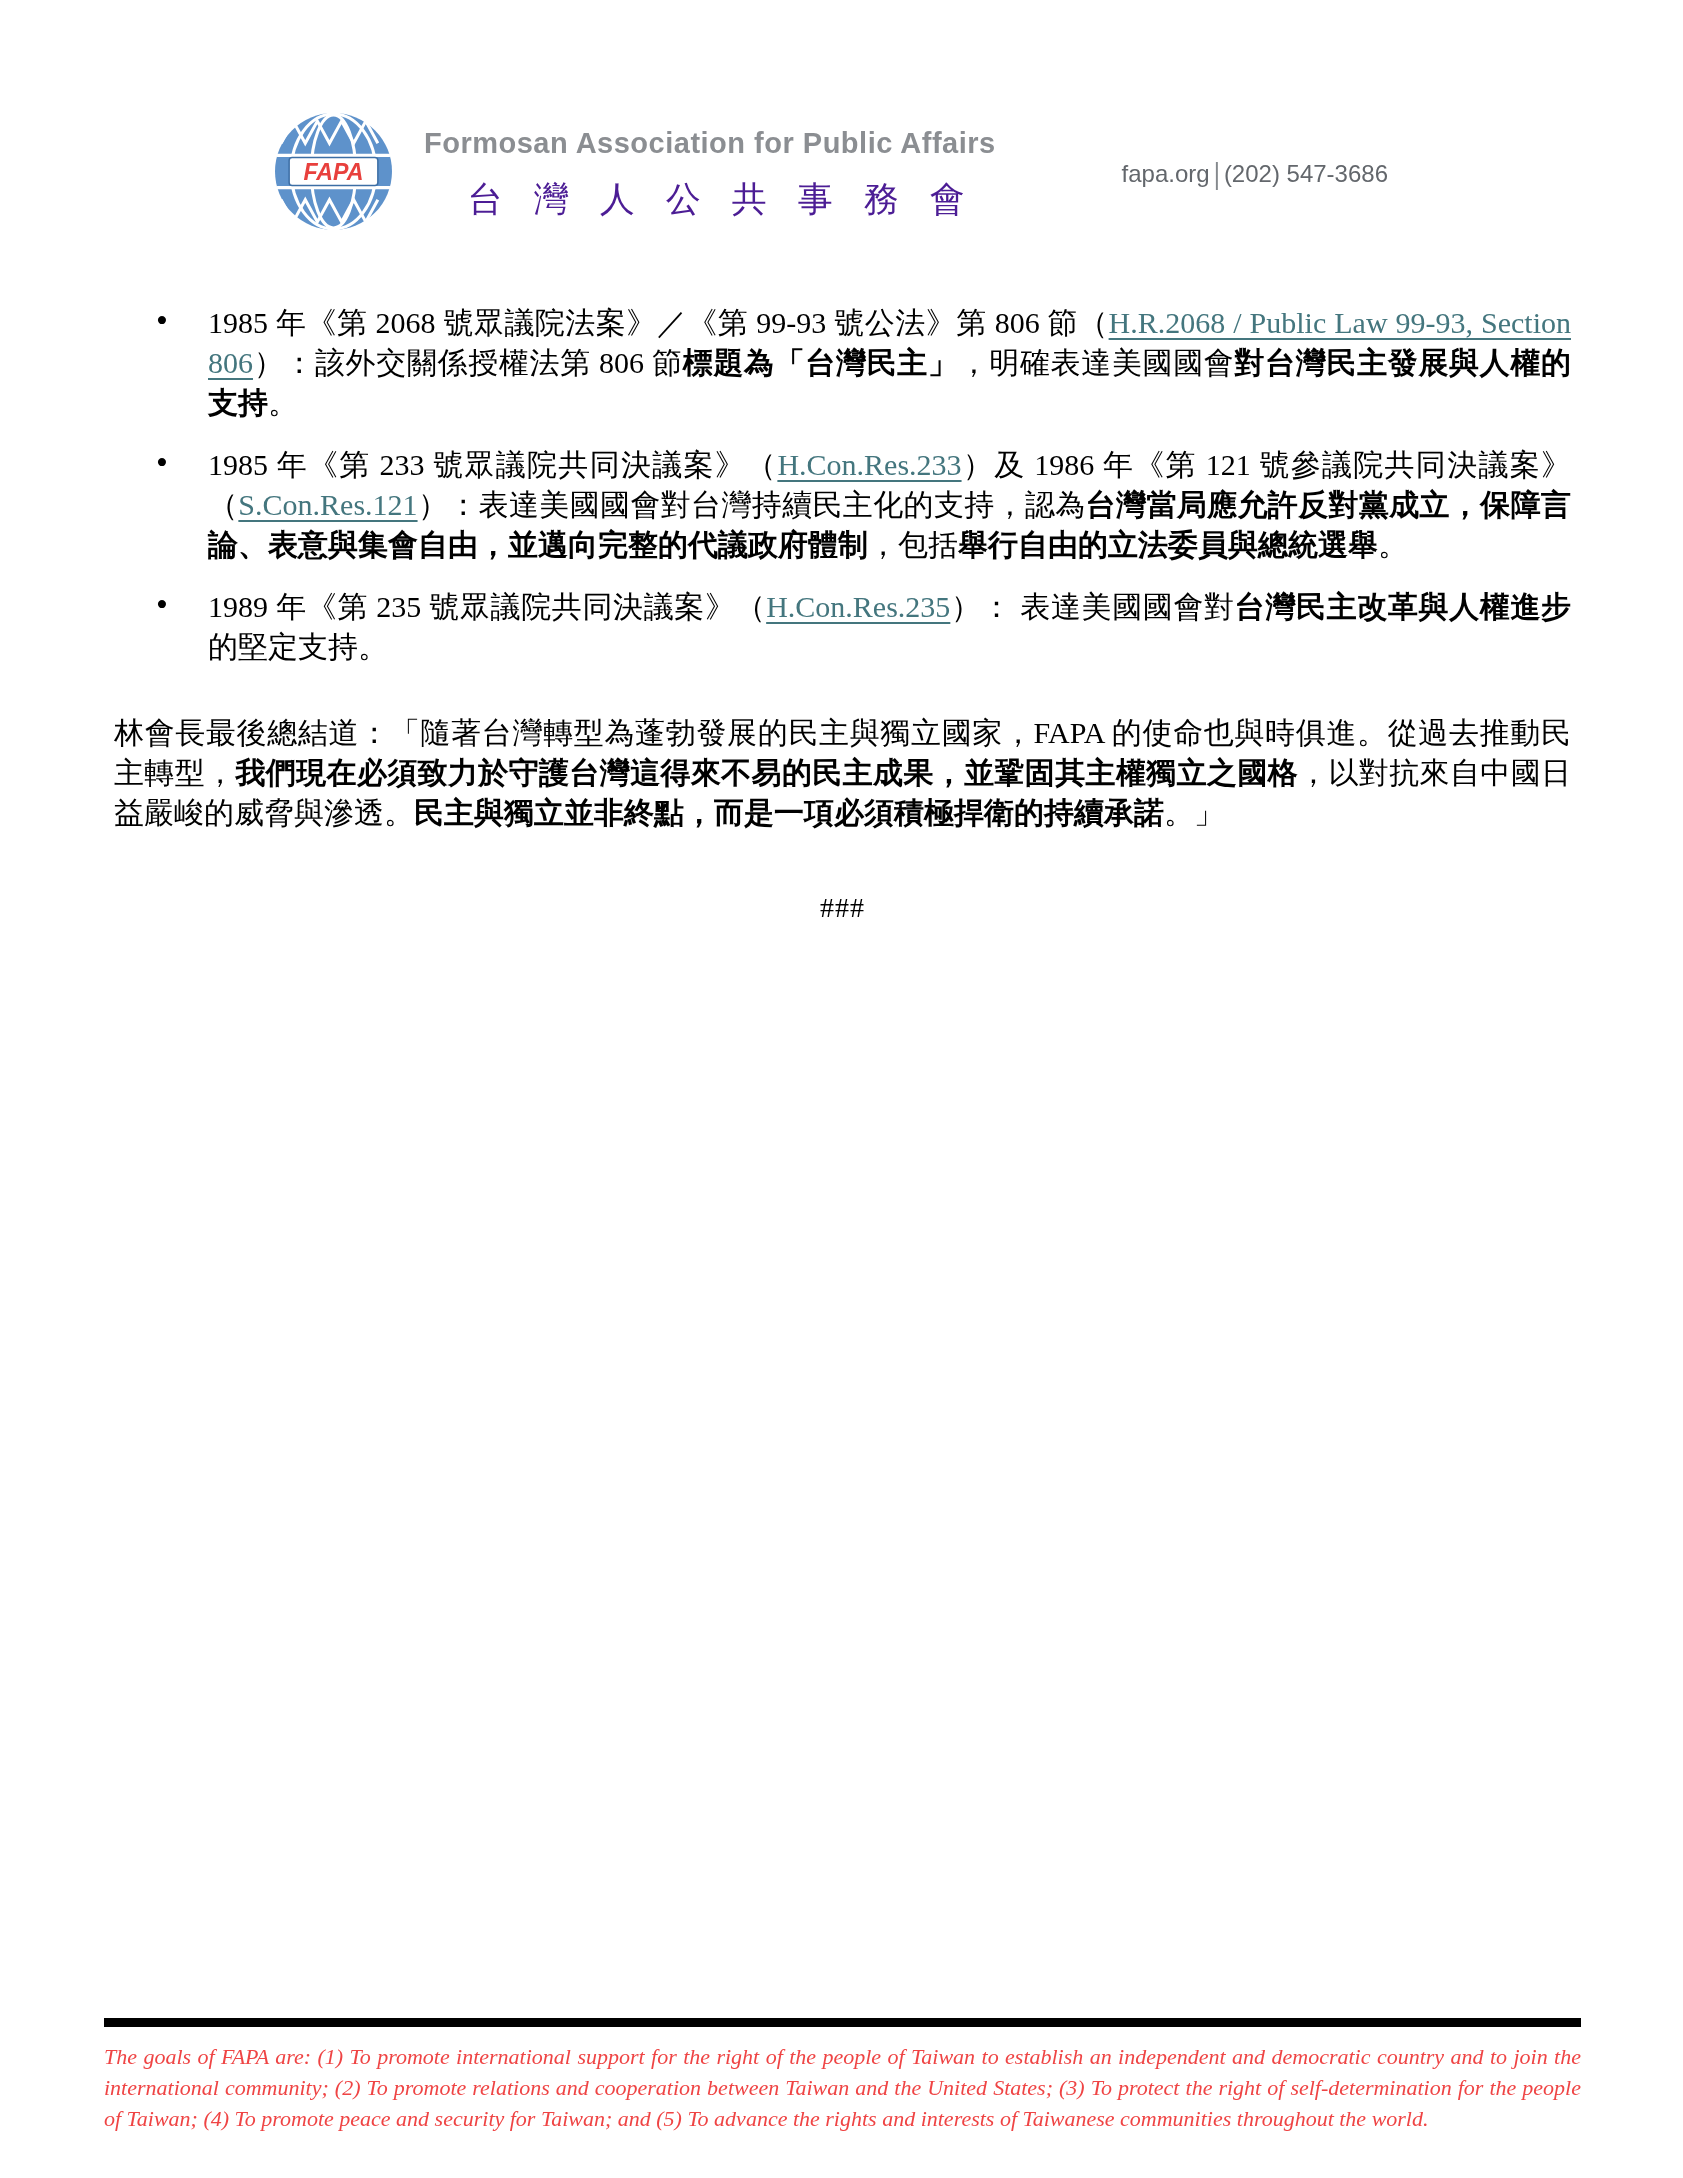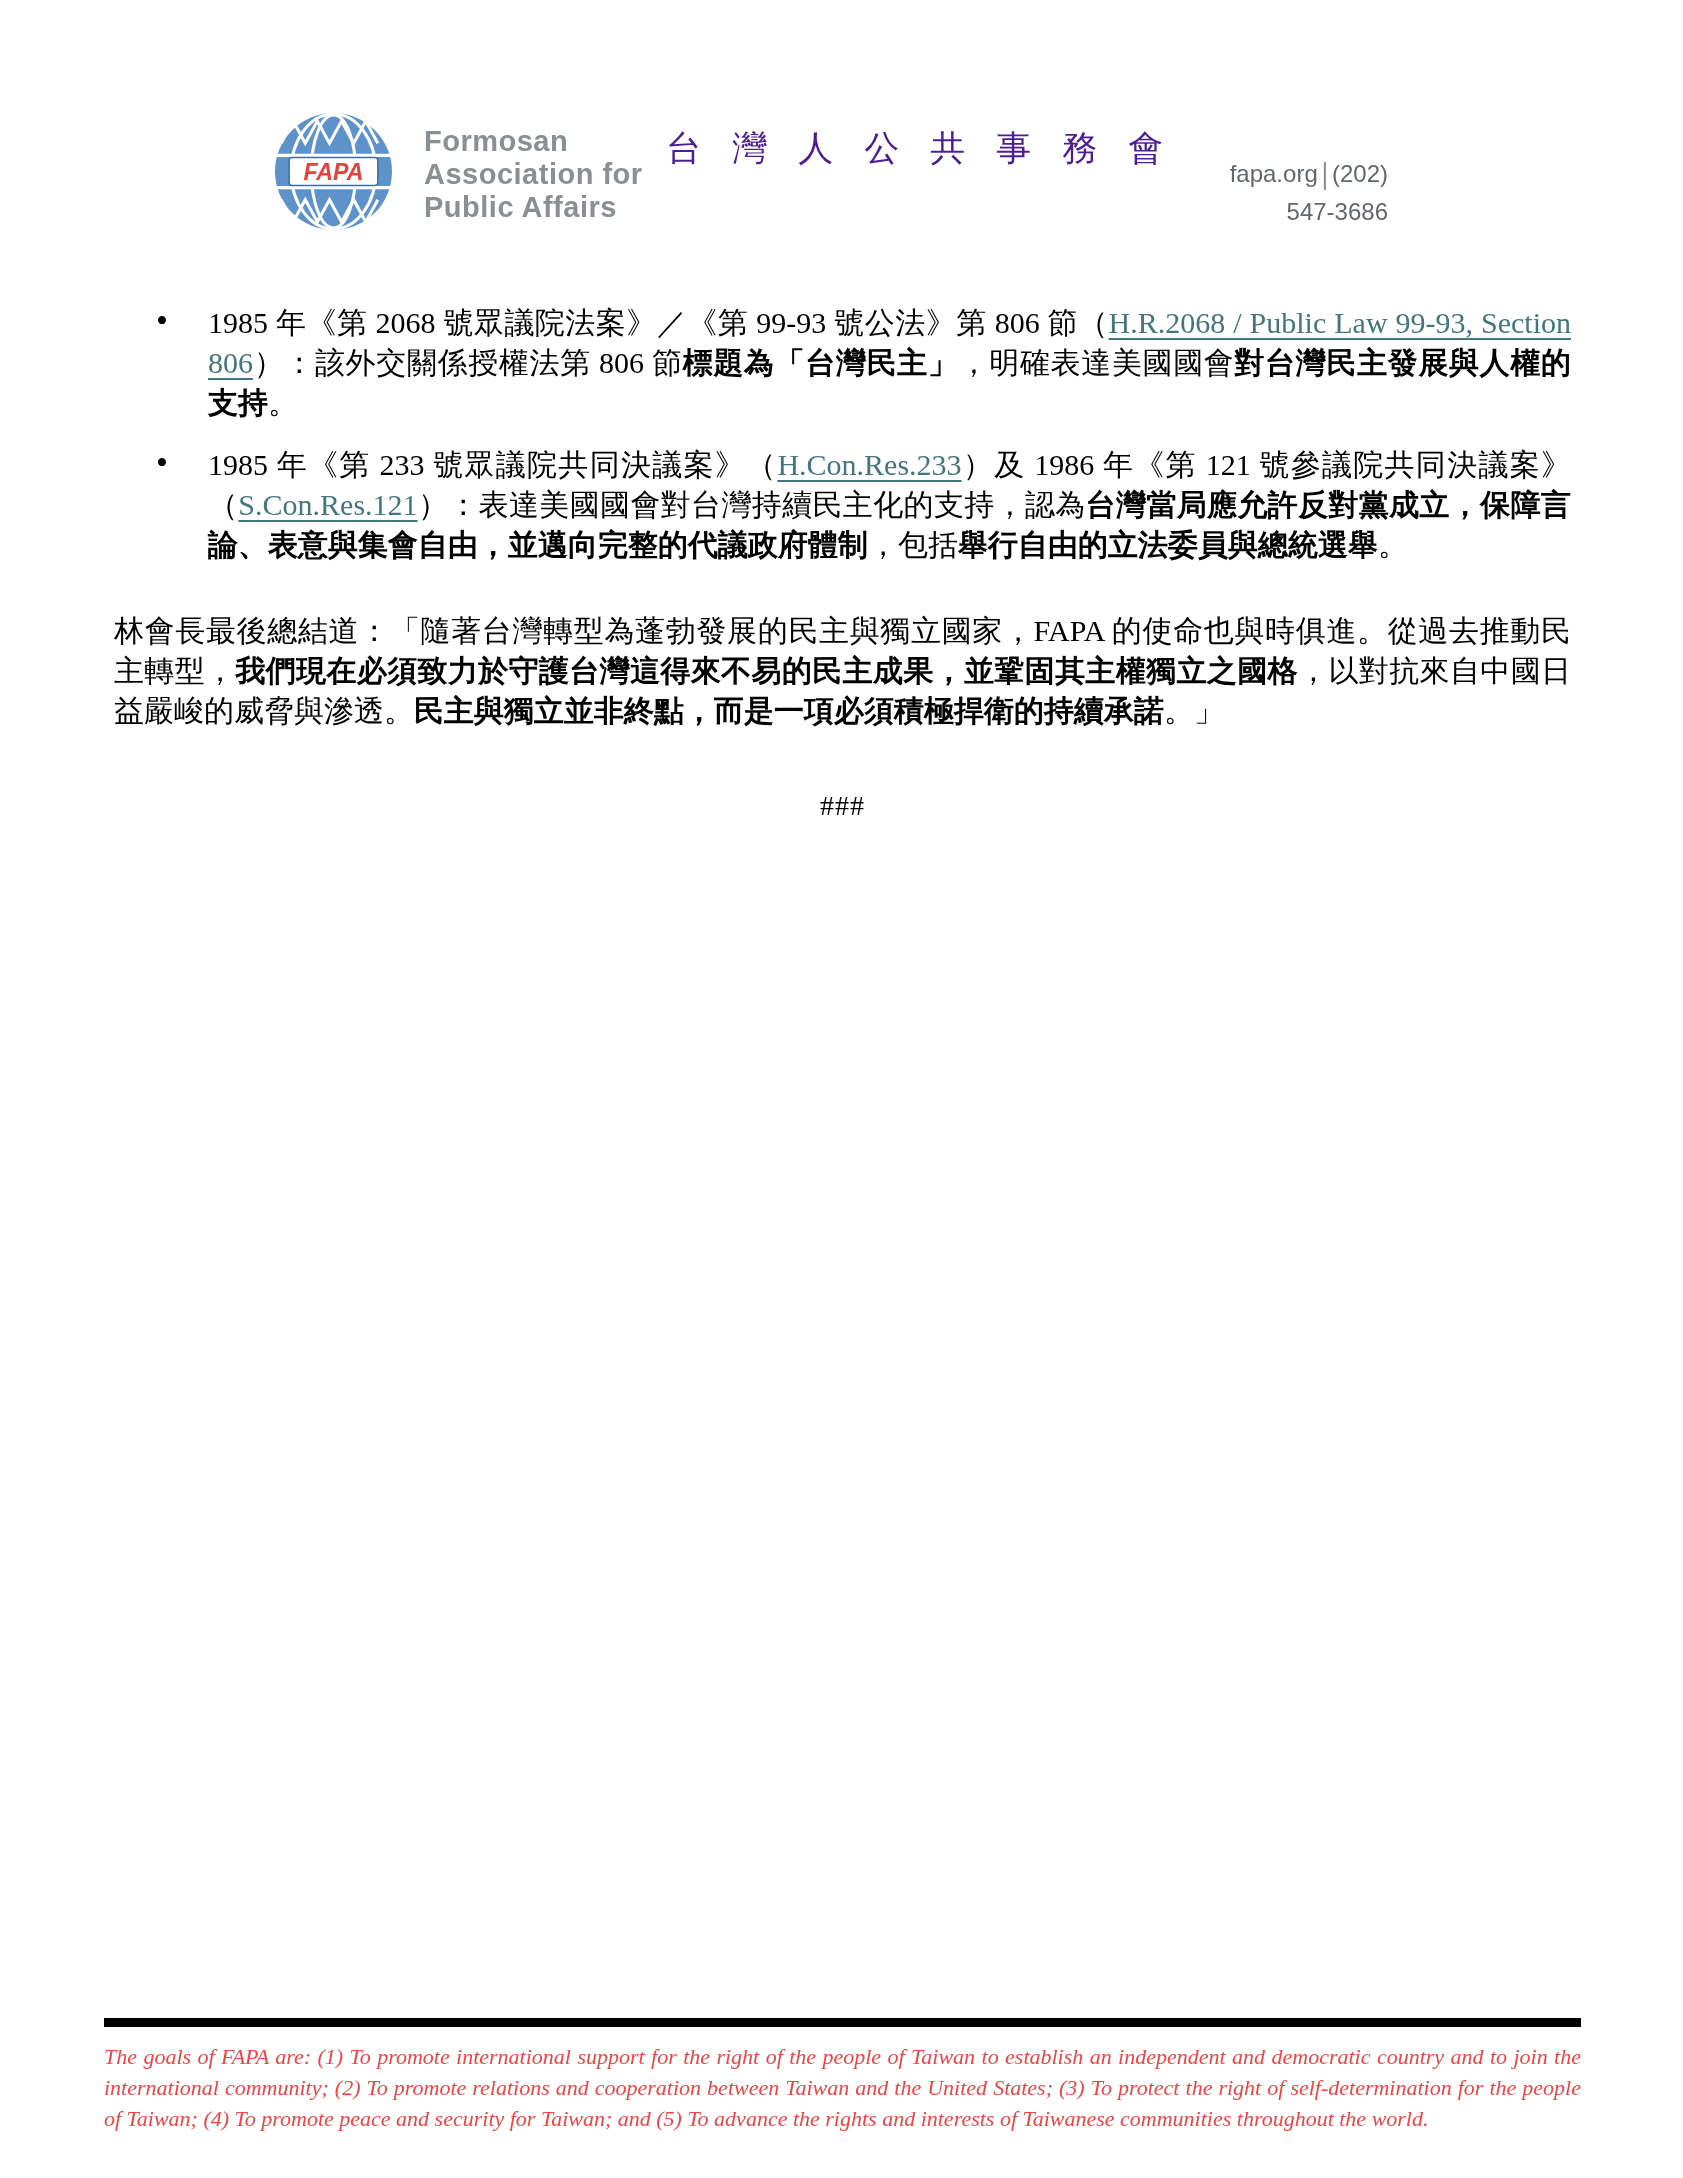--- a/index.html
+++ b/index.html
@@ -11,21 +11,21 @@
     background:#ffffff;
     font-family:"Liberation Serif","DejaVu Serif",serif;
     color:#000;
     overflow:hidden;
   }
   
   .header { position:absolute; top:111px; left:273px; right:295px;
             display:flex; justify-content:space-between; align-items:flex-start; }
   .brand { display:flex; align-items:center; gap:30px; }
   .logo { width:121px; height:121px; flex:0 0 auto; }
-  .titles { display:flex; flex-direction:row; gap:16px; padding-top:6px; }
+  .titles { display:flex; flex-direction:column; gap:16px; padding-top:6px;text-align:right; }
   .org-en { font-family:"Liberation Sans","DejaVu Sans",sans-serif;
             font-weight:bold; font-size:29px; color:#8b8e92; letter-spacing:0.5px; }
   .org-zh { font-family:"Liberation Sans","DejaVu Sans",sans-serif;
             font-size:35px; color:#4c1d95; letter-spacing:31px; white-space:nowrap; }
   .contact { text-align:right; margin-top:44px;
              font-family:"Liberation Sans","DejaVu Sans",sans-serif;
              font-size:24px; line-height:38px; color:#63676c; }
   .contact .bar { display:inline-block; transform:scaleY(1.25); padding:0 4px; color:#85898d; }
   
   .body { position:absolute; top:303px; left:114px; width:1457px;
@@ -73,20 +73,21 @@
     </div>
     <div class="contact">
       <div><span>fapa.org</span><span class="bar">|</span><span>(202) 547-3686</span></div>
     </div>
   </div>
 
   <div class="body">
     <ul class="points">
       <li><span>1985 年《第 2068 號眾議院法案》／《第 99-93 號公法》第 806 節（</span><a class="doclink" href="#">H.R.2068 / Public Law 99-93, Section 806</a><span>）：該外交關係授權法第 806 節</span><span class="b">標題為「台灣民主」</span><span>，明確表達美國國會</span><span class="b">對台灣民主發展與人權的支持</span><span>。</span></li>
       <li><span>1985 年《第 233 號眾議院共同決議案》（</span><a class="doclink" href="#">H.Con.Res.233</a><span>）及 1986 年《第 121 號參議院共同決議案》（</span><a class="doclink" href="#">S.Con.Res.121</a><span>）：表達美國國會對台灣持續民主化的支持，認為</span><span class="b">台灣當局應允許反對黨成立，保障言論、表意與集會自由，並邁向完整的代議政府體制</span><span>，包括</span><span class="b">舉行自由的立法委員與總統選舉</span><span>。</span></li>
+      <li><span>1989 年《第 235 號眾議院共同決議案》（</span><a class="doclink" href="#">H.Con.Res.235</a><span>）： 表達美國國會對</span><span class="b">台灣民主改革與人權進步</span><span>的堅定支持。</span></li>
     </ul>
     <p class="closing"><span>林會長最後總結道：「隨著台灣轉型為蓬勃發展的民主與獨立國家，FAPA 的使命也與時俱進。從過去推動民主轉型，</span><span class="b">我們現在必須致力於守護台灣這得來不易的民主成果，並鞏固其主權獨立之國格</span><span>，以對抗來自中國日益嚴峻的威脅與滲透。</span><span class="b">民主與獨立並非終點，而是一項必須積極捍衛的持續承諾</span><span>。」</span></p>
     <p class="endmark">###</p>
   </div>
 
   <div class="footnote">
     <p>The goals of FAPA are: (1) To promote international support for the right of the people of Taiwan to establish an independent and democratic country and to join the international community; (2) To promote relations and cooperation between Taiwan and the United States; (3) To protect the right of self-determination for the people of Taiwan; (4) To promote peace and security for Taiwan; and (5) To advance the rights and interests of Taiwanese communities throughout the world.</p>
   </div>
 
 </div>

